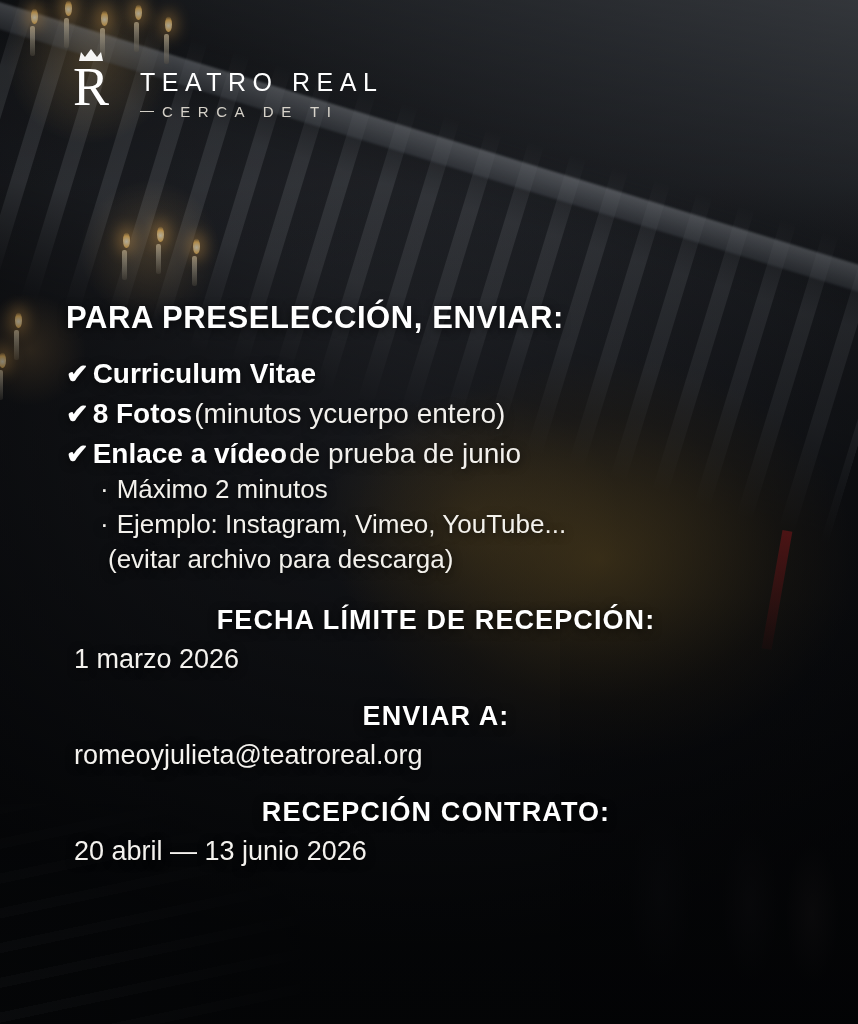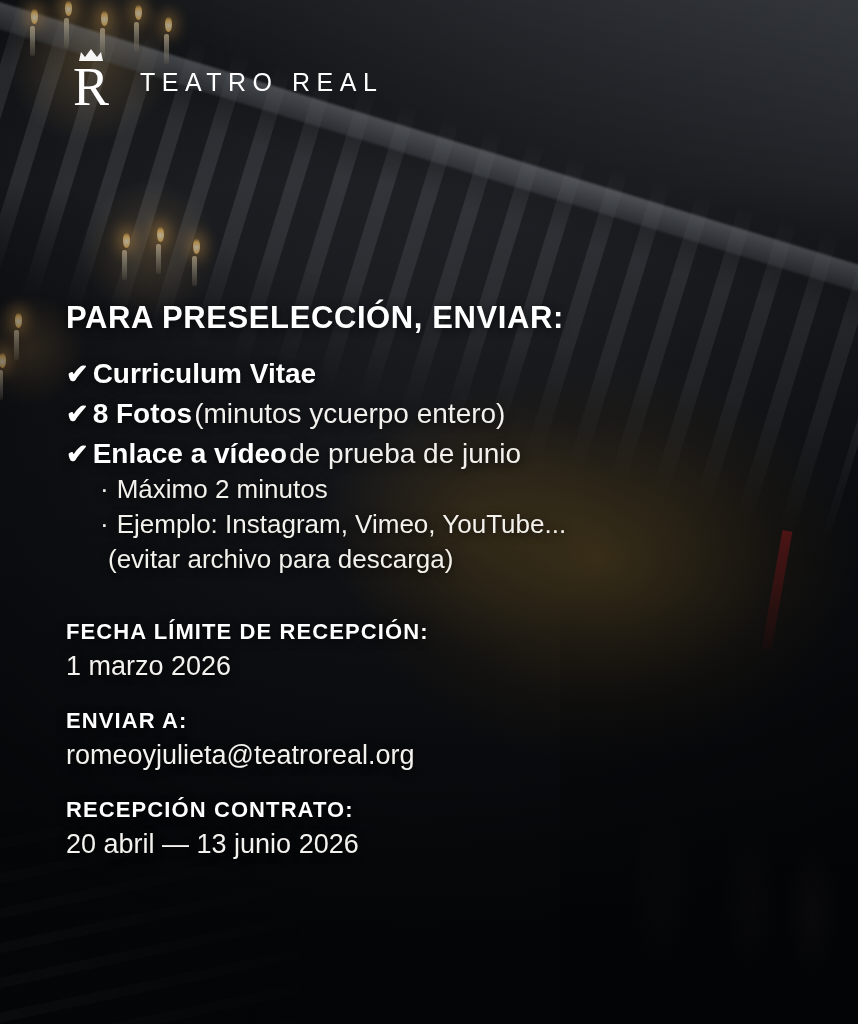--- a/index.html
+++ b/index.html
@@ -248,31 +248,32 @@
     margin-bottom: 4px;
     text-shadow: 0 2px 10px rgba(0,0,0,0.75);
   }
   .dot {
     margin-right: 8px;
   }
   .block {
     margin-bottom: 26px;
   }
   .block-title {
-    font-size: 22px;
+    font-size: 27px;
     font-weight: 700;
     letter-spacing: 1.1px;
     margin: 0 0 6px 0;
     text-shadow: 0 2px 10px rgba(0,0,0,0.75);
+    text-align: center;
   }
   .block-value {
     font-size: 27px;
     font-weight: 400;
     color: #f4f2ee;
-    margin: 0;
+    margin: 8px;
     text-shadow: 0 2px 10px rgba(0,0,0,0.75);
   }
 </style>
 </head>
 <body>
 
 <div class="poster">
 
   <div class="bg"></div>
   <div class="balustrade"></div>
@@ -308,20 +309,23 @@
 
   <div class="logo">
     <div class="logo-mark">
       <svg class="logo-crown" viewBox="0 0 26 14" aria-hidden="true">
         <path d="M1 13 L3 4 L7 9 L13 1 L19 9 L23 4 L25 13 Z" fill="#ffffff" opacity="0.95"></path>
       </svg>
       <div class="logo-r">R</div>
     </div>
     <div class="logo-text">
       <div class="logo-title">TEATRO REAL</div>
+      <div class="logo-sub">
+        <span class="bar"></span><span>CERCA DE TI</span>
+      </div>
     </div>
   </div>
 
   <div class="content">
 
     <h1 class="heading">PARA PRESELECCIÓN, ENVIAR:</h1>
 
     <ul class="req-list">
       <li class="req-item">
         <span class="check">✔</span>
@@ -333,21 +337,21 @@
         <span class="req-strong">8 Fotos</span>
         <span class="req-light"> (minutos ycuerpo entero)</span>
       </li>
       <li class="req-item">
         <span class="check">✔</span>
         <span class="req-strong">Enlace a vídeo</span>
         <span class="req-light"> de prueba de junio</span>
       </li>
     </ul>
 
-    <ul class="sub-list" style="margin-top:-26px; margin-bottom:44px;">
+    <ul class="sub-list" style="margin-top:-26px; margin-bottom:30px;">
       <li class="sub-item">
         <span class="dot">·</span><span>Máximo 2 minutos</span>
       </li>
       <li class="sub-item">
         <span class="dot">·</span><span>Ejemplo: Instagram, Vimeo, YouTube...</span>
       </li>
       <li class="sub-item">
         <span class="dot"></span><span>(evitar archivo para descarga)</span>
       </li>
     </ul>

